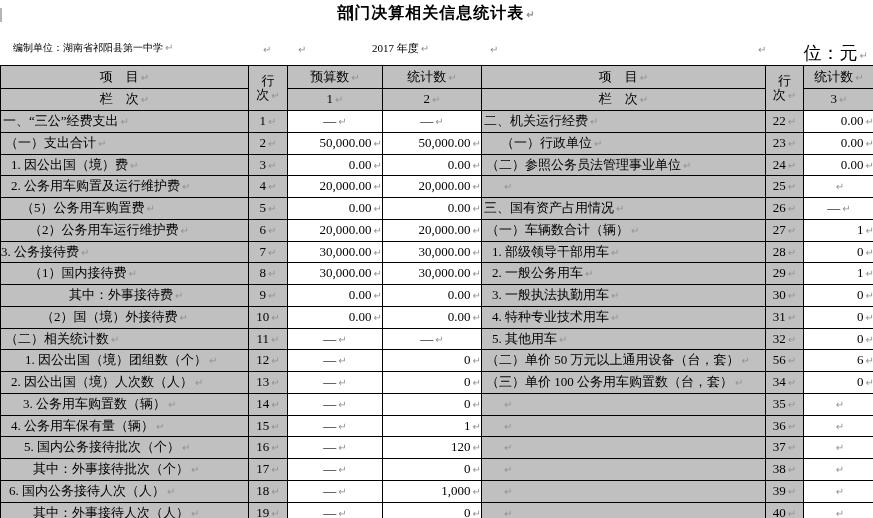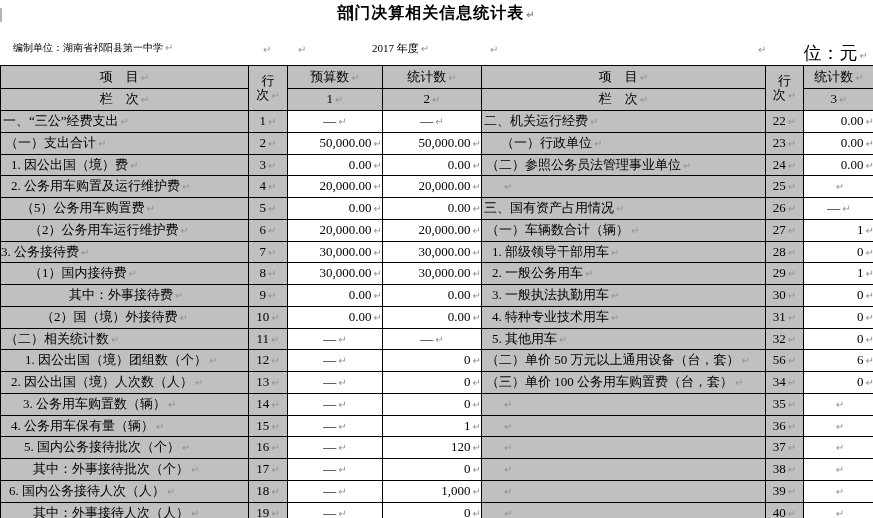--- a/index.html
+++ b/index.html
@@ -194,21 +194,21 @@
           <td class="w num"><span class="pm">0</span></td>
           <td class="g item" style="padding-left: 4px;"><span class="pm">（二）单价 50 万元以上通用设备（台，套）</span></td>
           <td class="g lineno"><span class="pm">56</span></td>
           <td class="w num"><span class="pm">6</span></td>
         </tr>
         <tr>
           <td class="g item" style="padding-left: 10px;"><span class="pm">2. 因公出国（境）人次数（人）</span></td>
           <td class="g lineno"><span class="pm">13</span></td>
           <td class="w dash"><span class="pm">—</span></td>
           <td class="w num"><span class="pm">0</span></td>
-          <td class="g item" style="padding-left: 4px;"><span class="pm">（三）单价 100 公务用车购置费（台，套）</span></td>
+          <td class="g item" style="padding-left: 4px;"><span class="pm">（三）单价 100 公务用车购置数（台，套）</span></td>
           <td class="g lineno"><span class="pm">34</span></td>
           <td class="w num"><span class="pm">0</span></td>
         </tr>
         <tr>
           <td class="g item" style="padding-left: 22px;"><span class="pm">3. 公务用车购置数（辆）</span></td>
           <td class="g lineno"><span class="pm">14</span></td>
           <td class="w dash"><span class="pm">—</span></td>
           <td class="w num"><span class="pm">0</span></td>
           <td class="g item" style="padding-left: 20px;"><span class="pm"></span></td>
           <td class="g lineno"><span class="pm">35</span></td>

